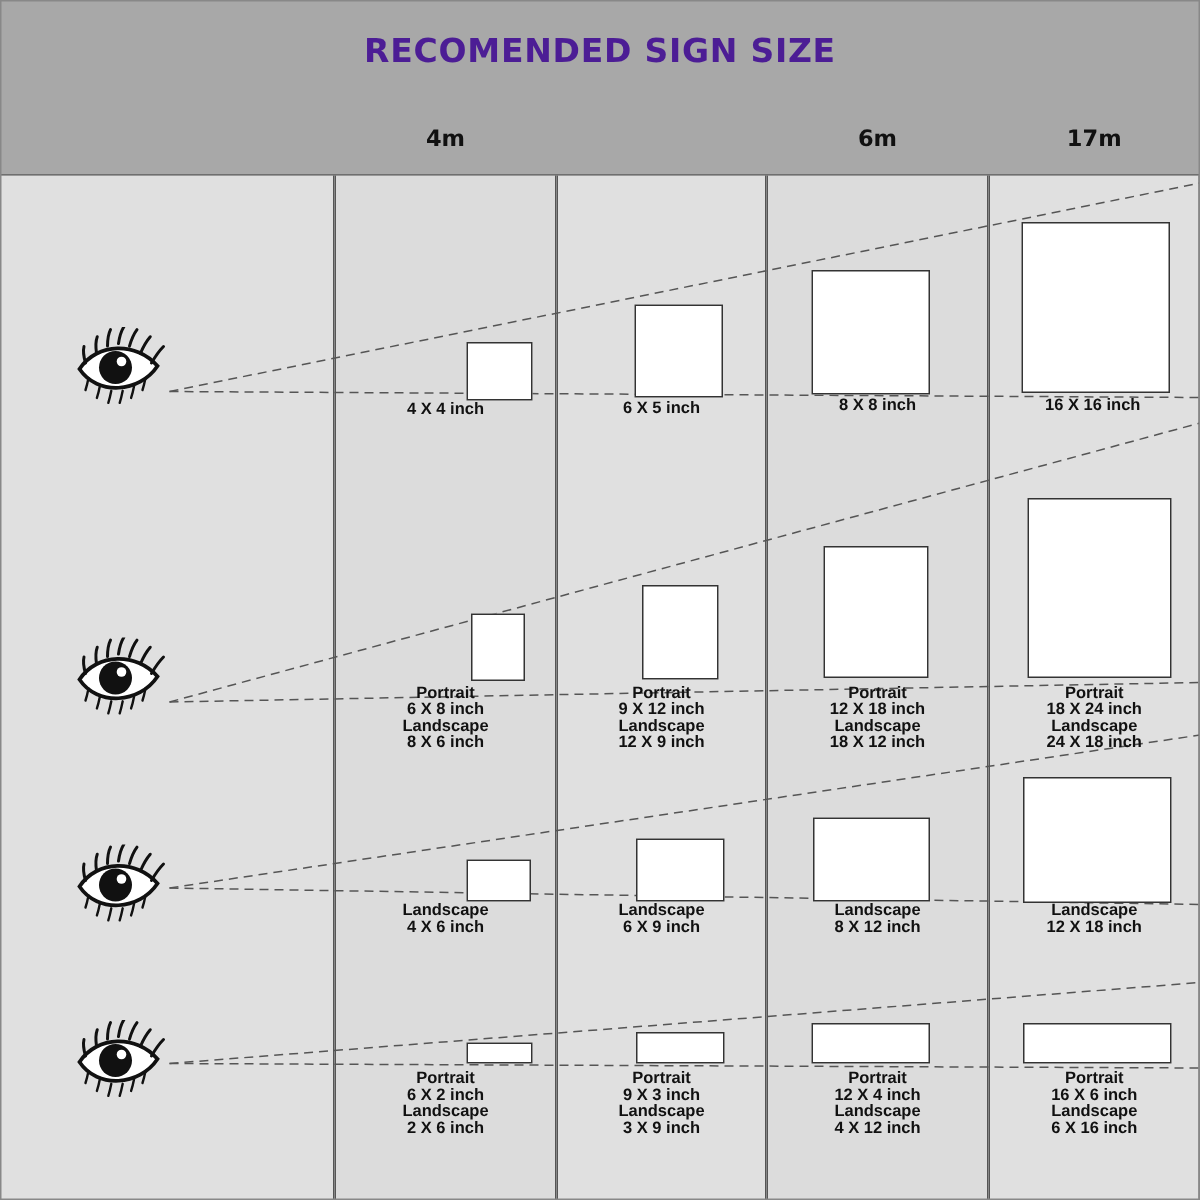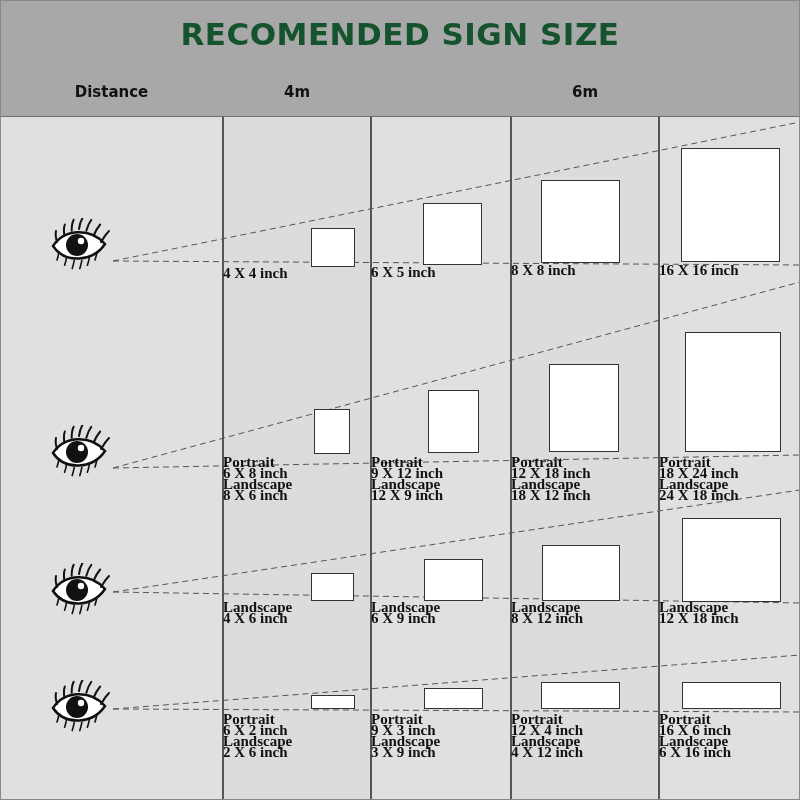--- a/index.html
+++ b/index.html
@@ -24,24 +24,24 @@
     top: 0;
     width: 800px;
     height: 68px;
     background: #a8a8a8;
     border-bottom: 1px solid #6f6f6f;
     display: flex;
     align-items: center;
     justify-content: center;
   }
   .title-text {
-    font-size: 31px;
+    font-size: 22px;
     font-weight: bold;
     letter-spacing: 0.5px;
-    color: #14532d;
+    color: #4c1d95;
     font-family: "DejaVu Sans", sans-serif;
   }
   
   .header-row {
     position: absolute;
     left: 0;
     top: 68px;
     width: 800px;
     height: 48px;
     background: #a8a8a8;
@@ -83,25 +83,26 @@
   
   .sign-box {
     position: absolute;
     background: #ffffff;
     border: 1px solid #333333;
     box-sizing: border-box;
   }
   
   .caption {
     position: absolute;
-    font-size: 15px;
+    text-align: center;
+    font-size: 11px;
     font-weight: bold;
     line-height: 11px;
     color: #111111;
-    font-family: Liberation Serif, serif;
+    font-family: Liberation Sans, sans-serif;
     white-space: pre-line;
   }
   
   .eye-icon {
     position: absolute;
   }
   
   .lines-svg {
     position: absolute;
     left: 0;
@@ -281,19 +282,19 @@
           <path d="M42.400000000000006 39.29006727063226 q -1 5 -2 8" stroke="#111111" stroke-width="1.6" fill="none" stroke-linecap="round"></path>
           <path d="M50 34 q -1 5 -2 8" stroke="#111111" stroke-width="1.6" fill="none" stroke-linecap="round"></path>
         </svg></div>
     </div>
 
   <div class="title-bar">
     <div class="title-text">RECOMENDED SIGN SIZE</div>
   </div>
 
   <div class="header-row">
-    <div class="header-cell" style="left:0px;width:223px;">Distance</div>
     <div class="header-cell" style="left:223px;width:148px;">4m</div>
     <div class="header-cell" style="left:511px;width:148px;">6m</div>
+    <div class="header-cell" style="left:659px;width:141px;">17m</div>
   </div>
 
   <div class="outer-frame"></div>
 </div>
 
 </body></html>

